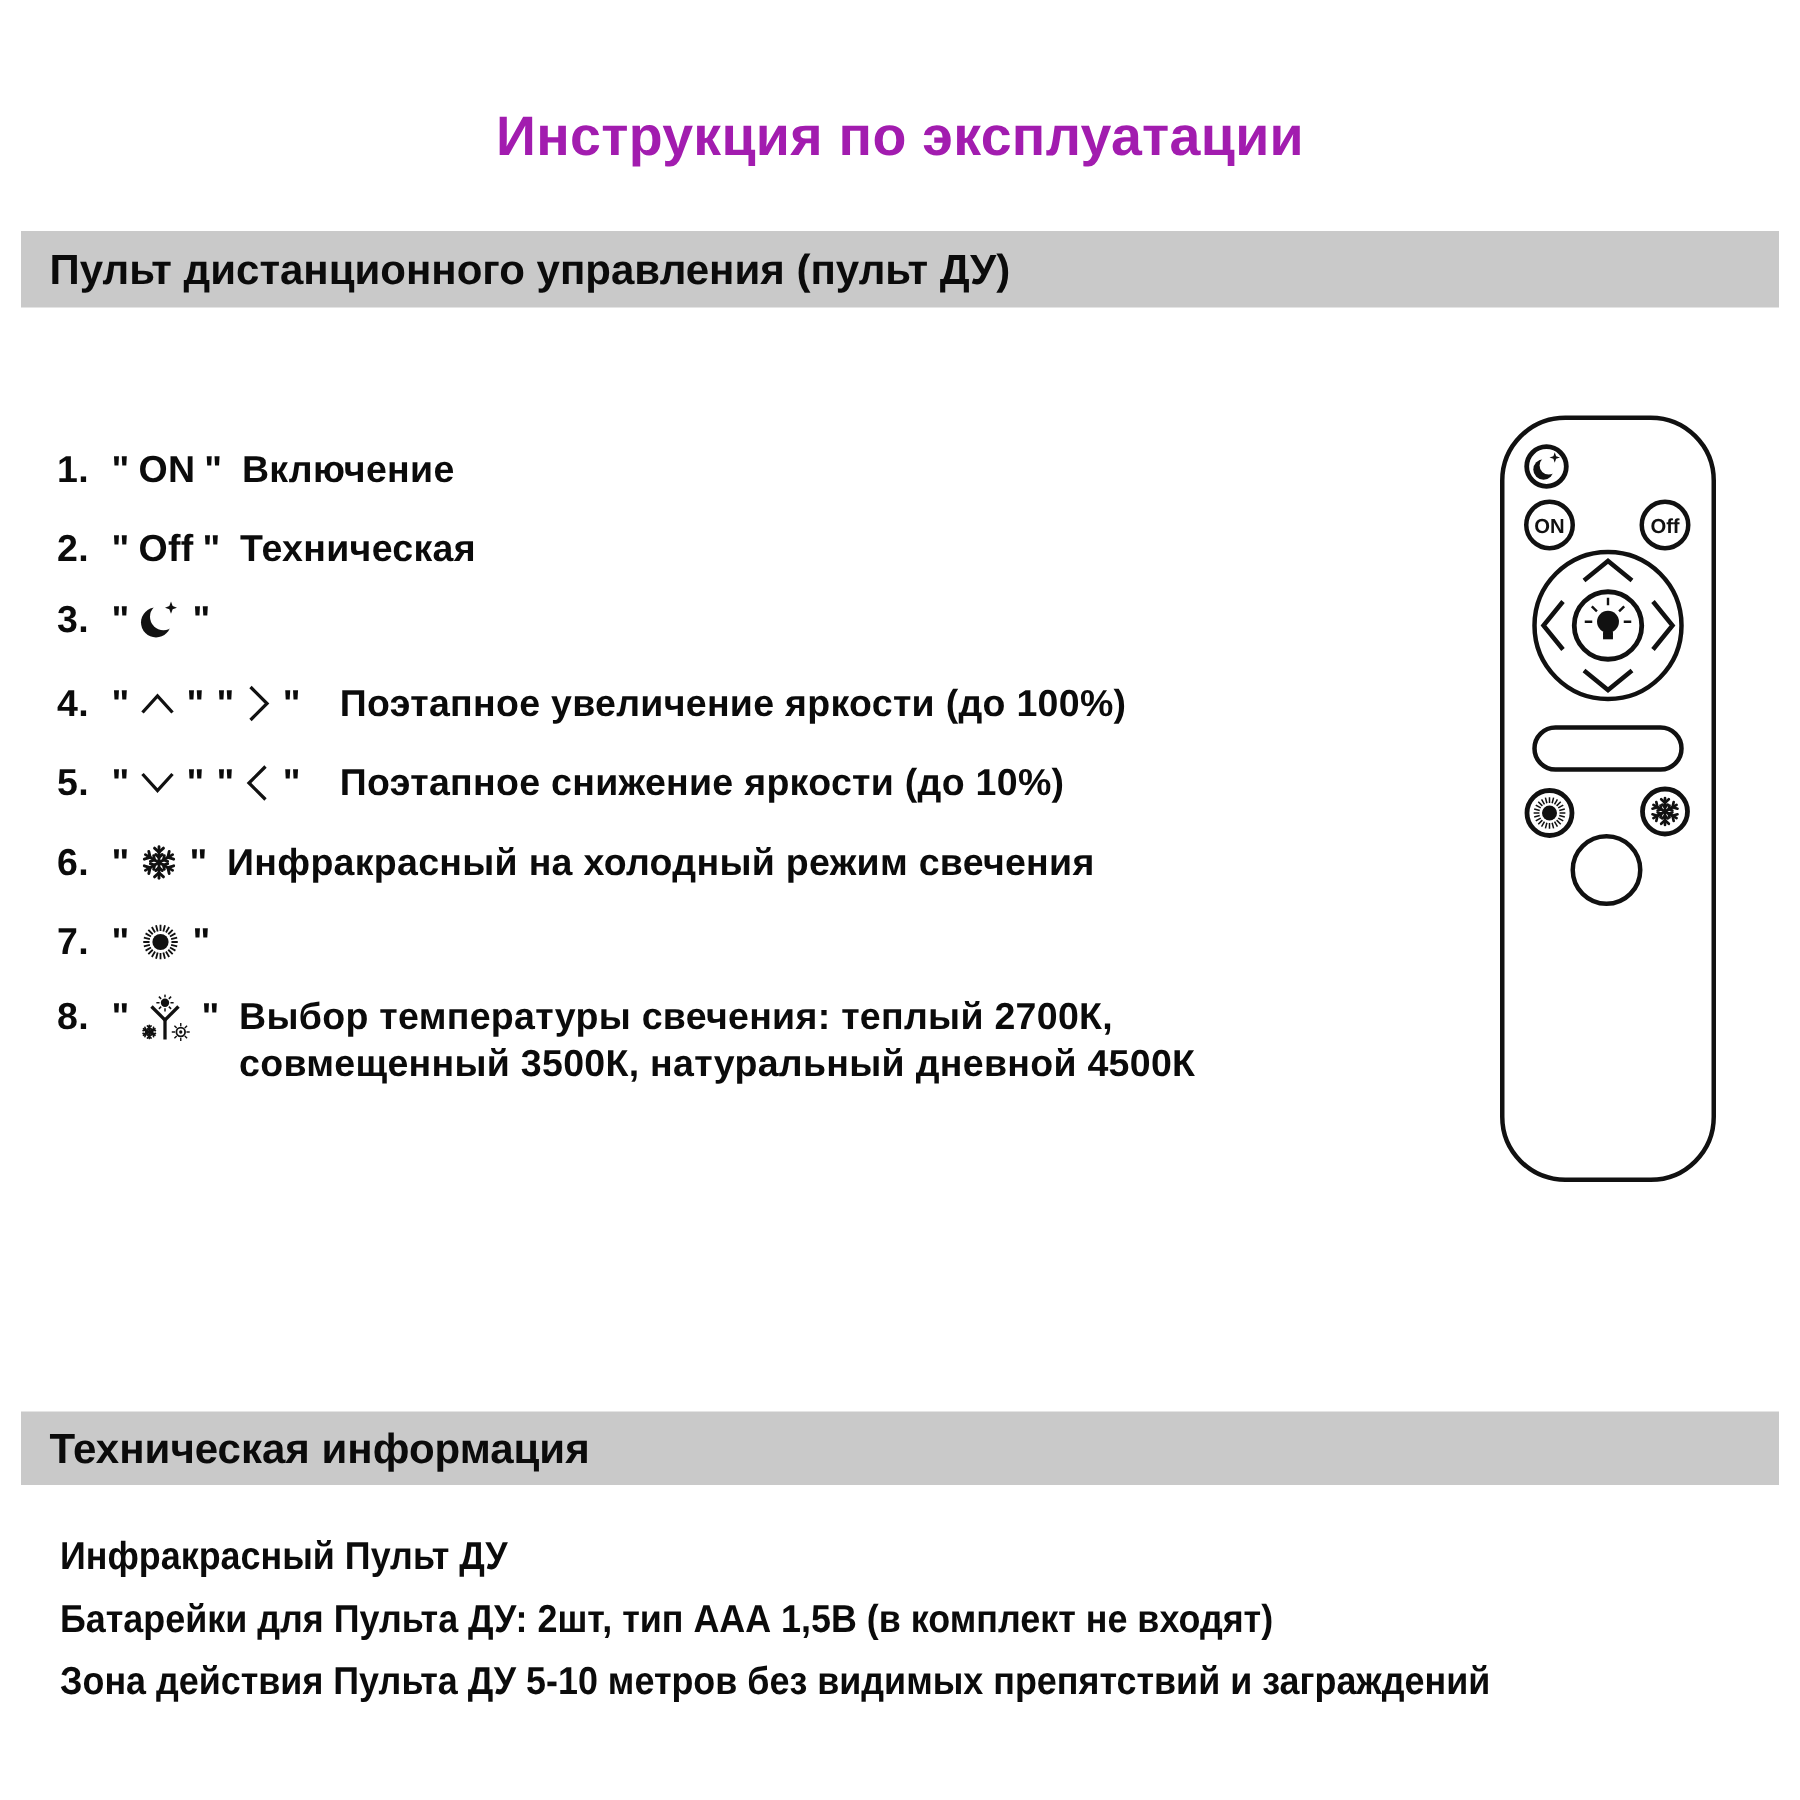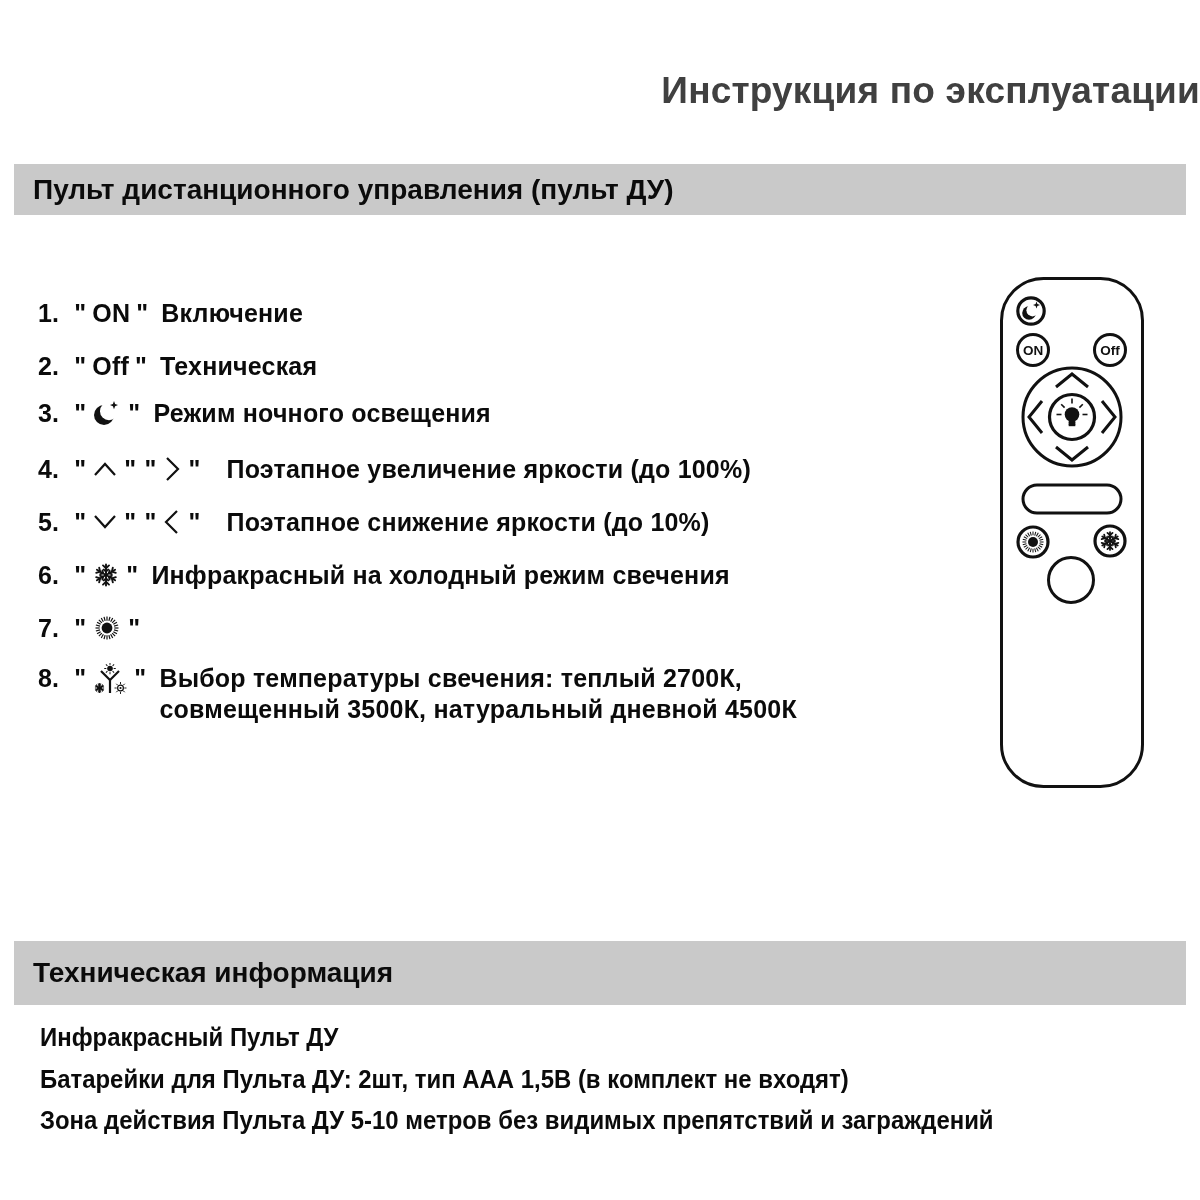--- a/index.html
+++ b/index.html
@@ -6,31 +6,31 @@
   html, body { background: #ffffff; }
   body {
     width: 1200px; height: 1200px;
     font-family: "Liberation Sans", sans-serif;
     color: #111111;
   }
   .page { position: relative; width: 1200px; height: 1200px; background: #ffffff; overflow: hidden; }
 
   .title {
     position: absolute; top: 70px; left: 0; width: 100%;
-    text-align: right; font-size: 37px; font-weight: 700; color: #404040;
+    text-align: center; font-size: 37px; font-weight: 700; color: #a21caf;
     letter-spacing: 0.2px;
   }
 
   .bar {
     position: absolute; left: 14px; width: 1172px; background: #c9c9c9;
     display: flex; align-items: center; padding-left: 19px;
     font-size: 28px; font-weight: 700; color: #0b0b0b;
   }
-  .bar1 { top: 164px; height: 51px; }
-  .bar2 { top: 941px; height: 64px; text-align: center; }
+  .bar1 { top: 154px; height: 51px; }
+  .bar2 { top: 941px; height: 49px; text-align: center; }
 
   .item {
     position: absolute; left: 38px; height: 38px;
     display: flex; align-items: center;
     font-size: 25px; font-weight: 700; letter-spacing: 0.2px;
     white-space: nowrap; color: #0b0b0b;
   }
   .num { margin-right: 11px; }
   .q { margin: 0 4px; }
   .sym { margin: 0 2px; }
@@ -130,21 +130,20 @@
     <span class="num">3.</span>
     <span class="q">"</span>
     <span class="icon">
       <svg width="30" height="32" viewBox="0 0 30 32">
         <circle cx="12" cy="18" r="10" fill="#111"></circle>
         <circle cx="17" cy="14.2" r="9" fill="#fff"></circle>
         <path d="M22,4 L23.1,7 L26,8.1 L23.1,9.2 L22,12.2 L20.9,9.2 L18,8.1 L20.9,7 Z" fill="#111"></path>
       </svg>
     </span>
     <span class="q">"</span>
-    <span class="label">Режим ночного освещения</span>
   </div>
 
   <div class="item" style="top:450px">
     <span class="num">4.</span>
     <span class="q">"</span>
     <span class="icon">
       <svg width="26" height="20" viewBox="0 0 26 20">
           <polyline points="3,16 13,5 23,16" stroke-width="2.2"></polyline>
         </svg>
     </span>

